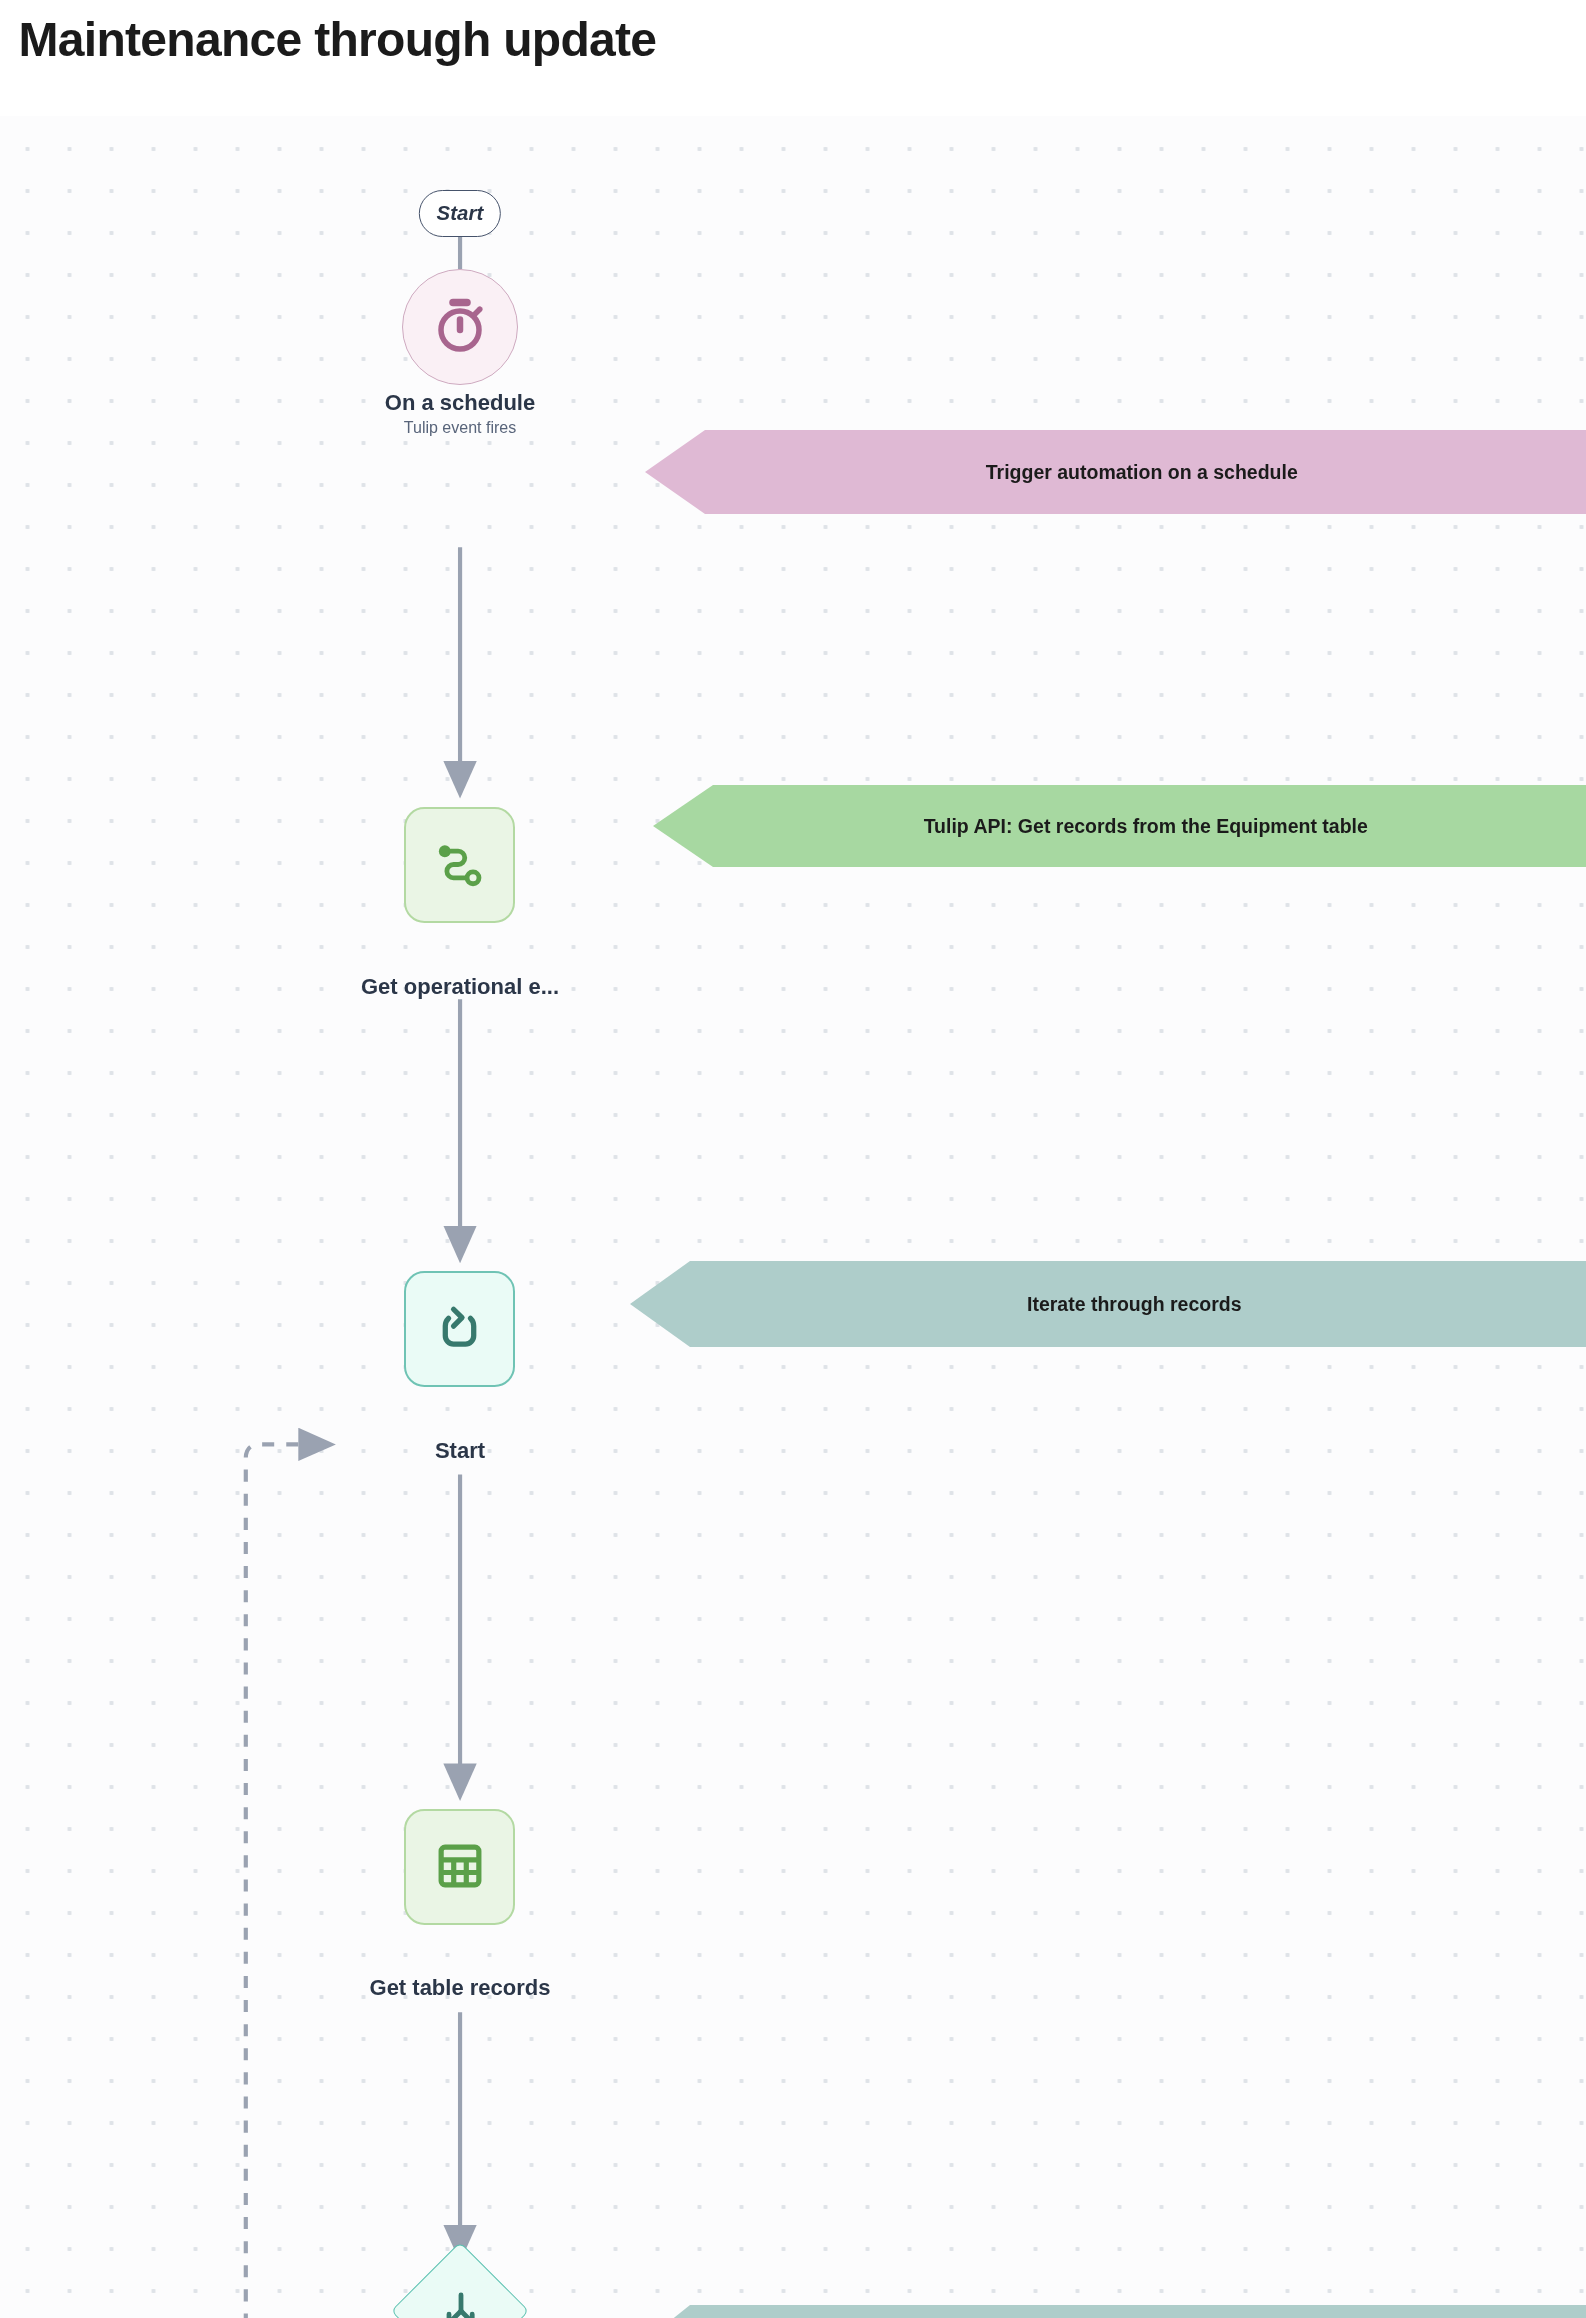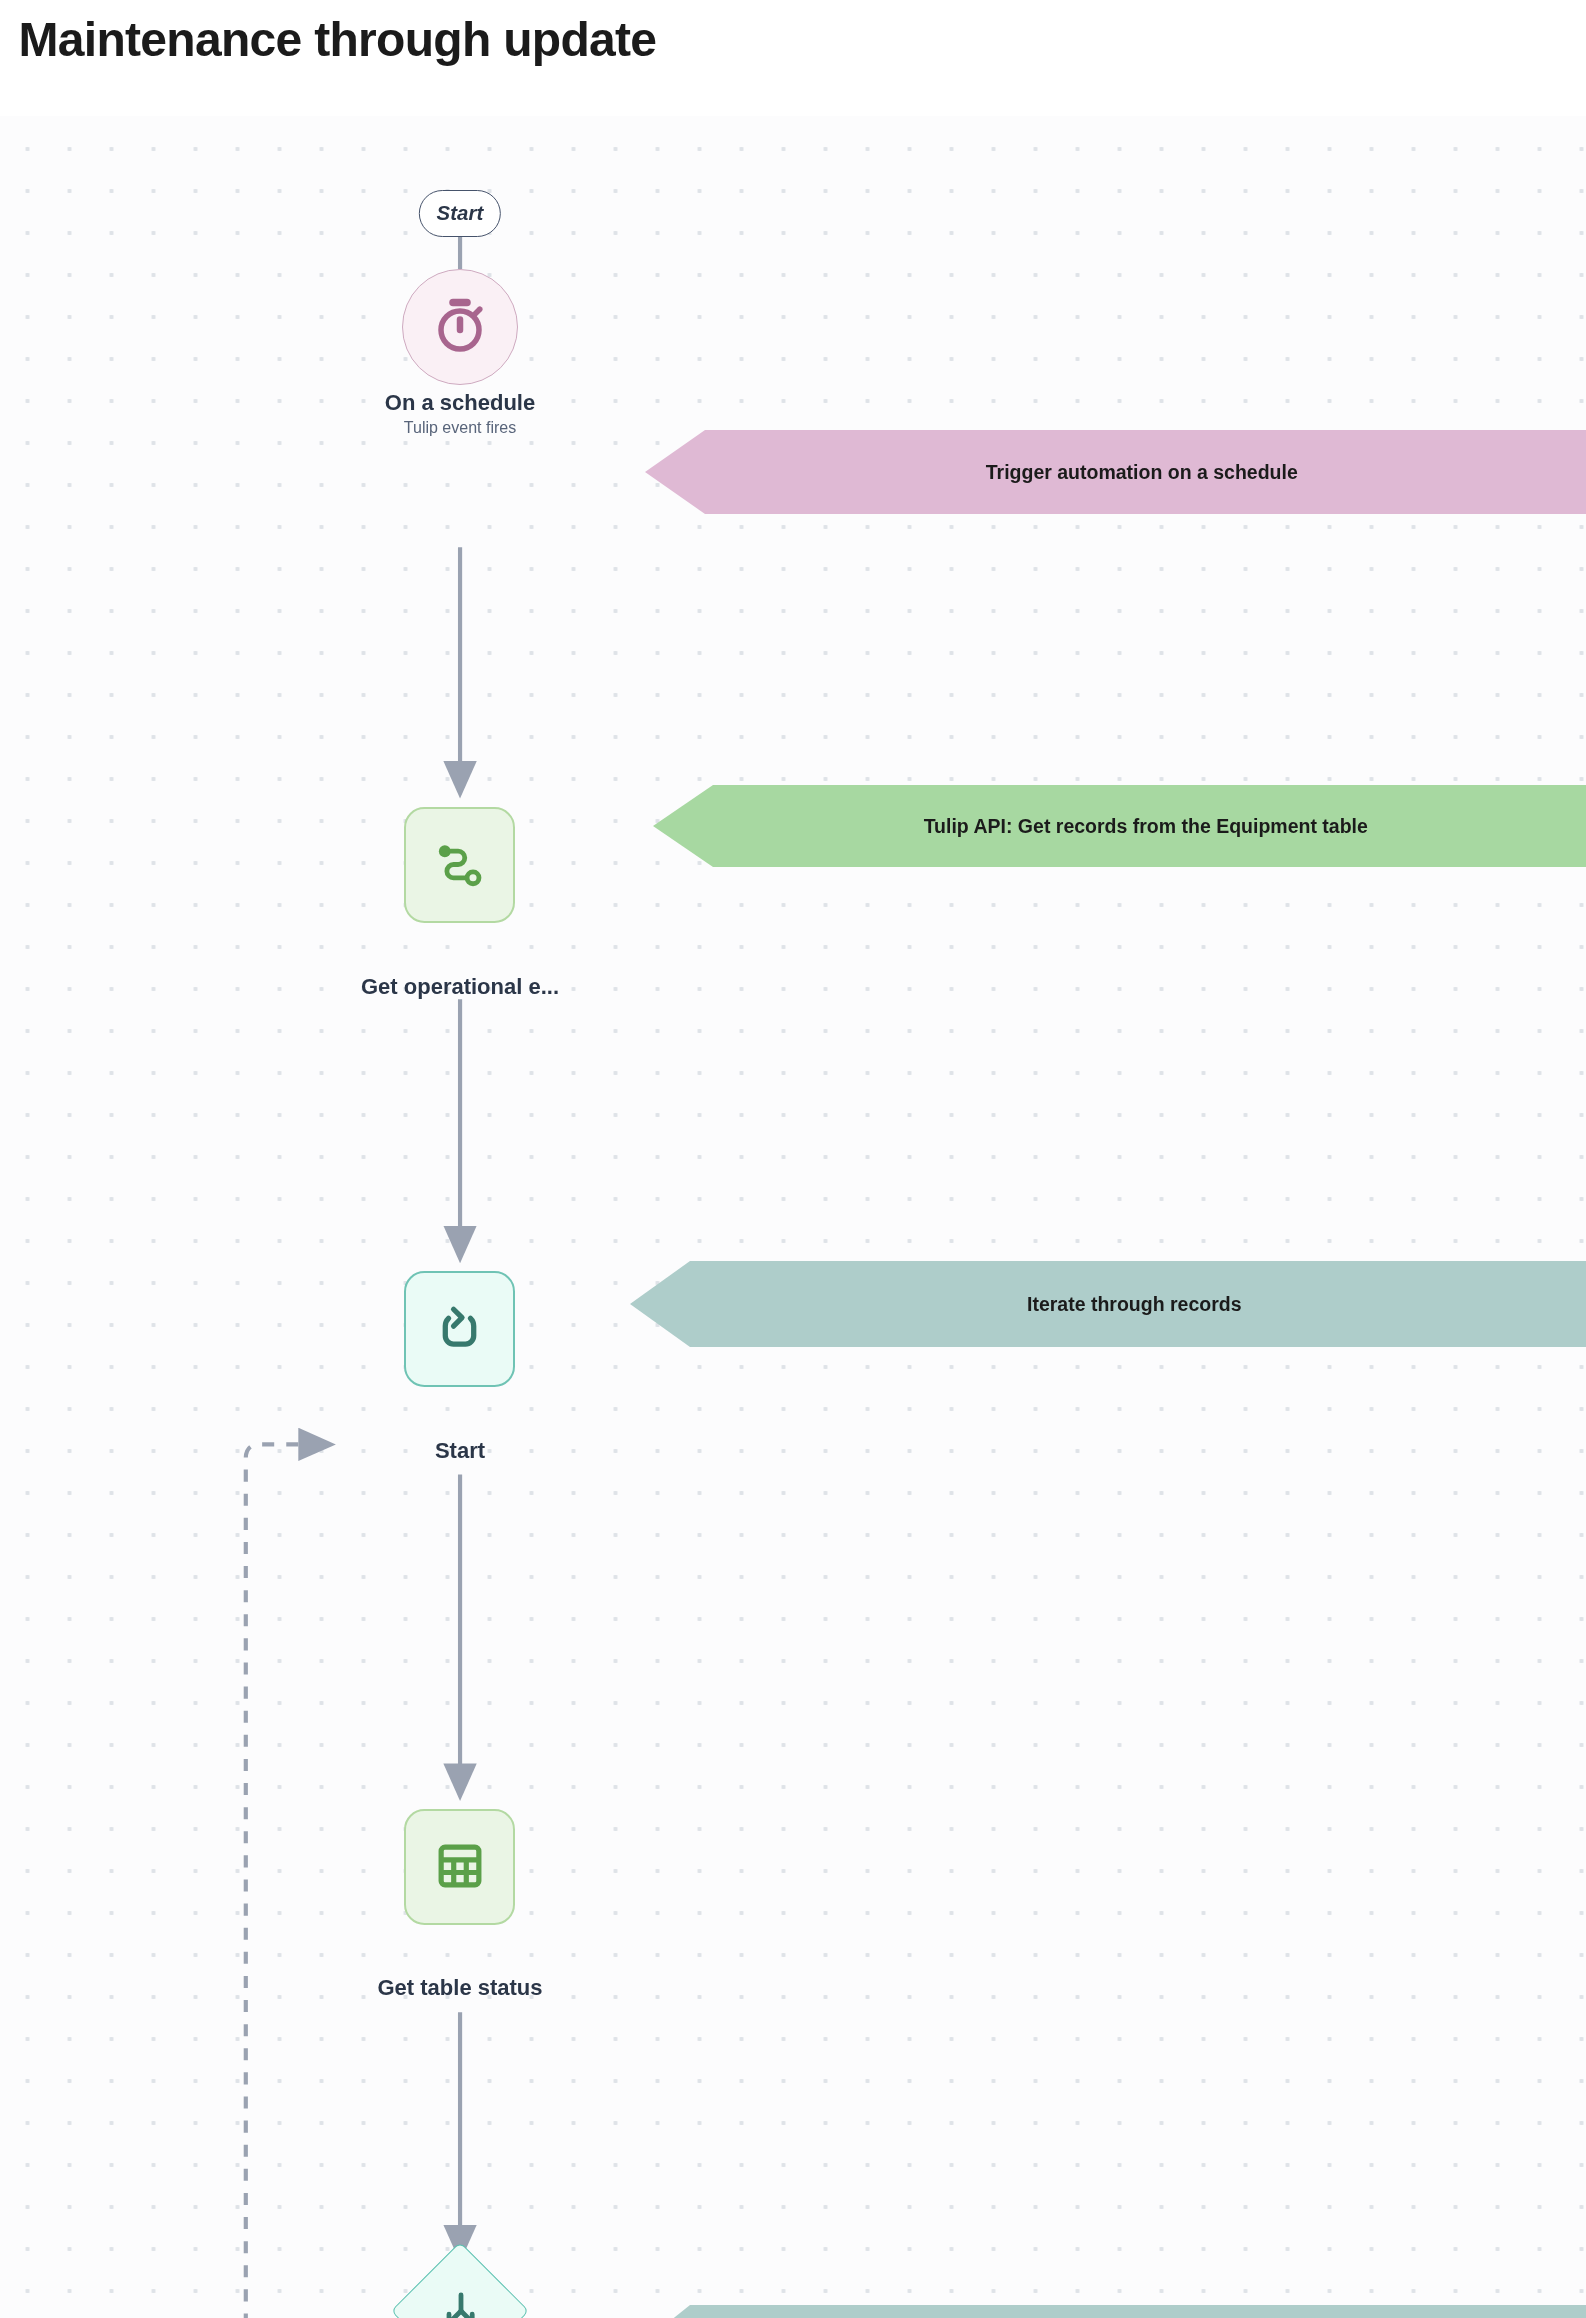--- a/index.html
+++ b/index.html
@@ -246,21 +246,21 @@
           <rect x="3.3" y="3.3" width="17.4" height="17.4" rx="1.8" fill="none" stroke="#5ba049" stroke-width="2.4"></rect>
           <line x1="3.3" y1="9.2" x2="20.7" y2="9.2" stroke="#5ba049" stroke-width="2.4"></line>
           <line x1="3.3" y1="15.0" x2="20.7" y2="15.0" stroke="#5ba049" stroke-width="2.4"></line>
           <line x1="9.1" y1="9.2" x2="9.1" y2="20.7" stroke="#5ba049" stroke-width="2.4"></line>
           <line x1="14.9" y1="9.2" x2="14.9" y2="20.7" stroke="#5ba049" stroke-width="2.4"></line>
         </svg>
       </span>
     </div>
   </div>
   <div class="caption" style="left:460px; top:1860px;">
-    <div class="title">Get table status</div>
+    <div class="title">Get table records</div>
   </div>
 
   <div class="node" style="left:400px; top:2135px;">
     <div class="diamond-wrap">
       <div class="diamond-shape"></div>
       <span class="diamond-icon">
         <svg width="48" height="48" viewBox="0 0 24 24" fill="none" stroke="#37796d" stroke-width="2.4" stroke-linecap="round" stroke-linejoin="round">
           <path d="M12 4 V12"></path>
           <path d="M12 12 L6 18"></path>
           <path d="M12 12 L18 18"></path>

